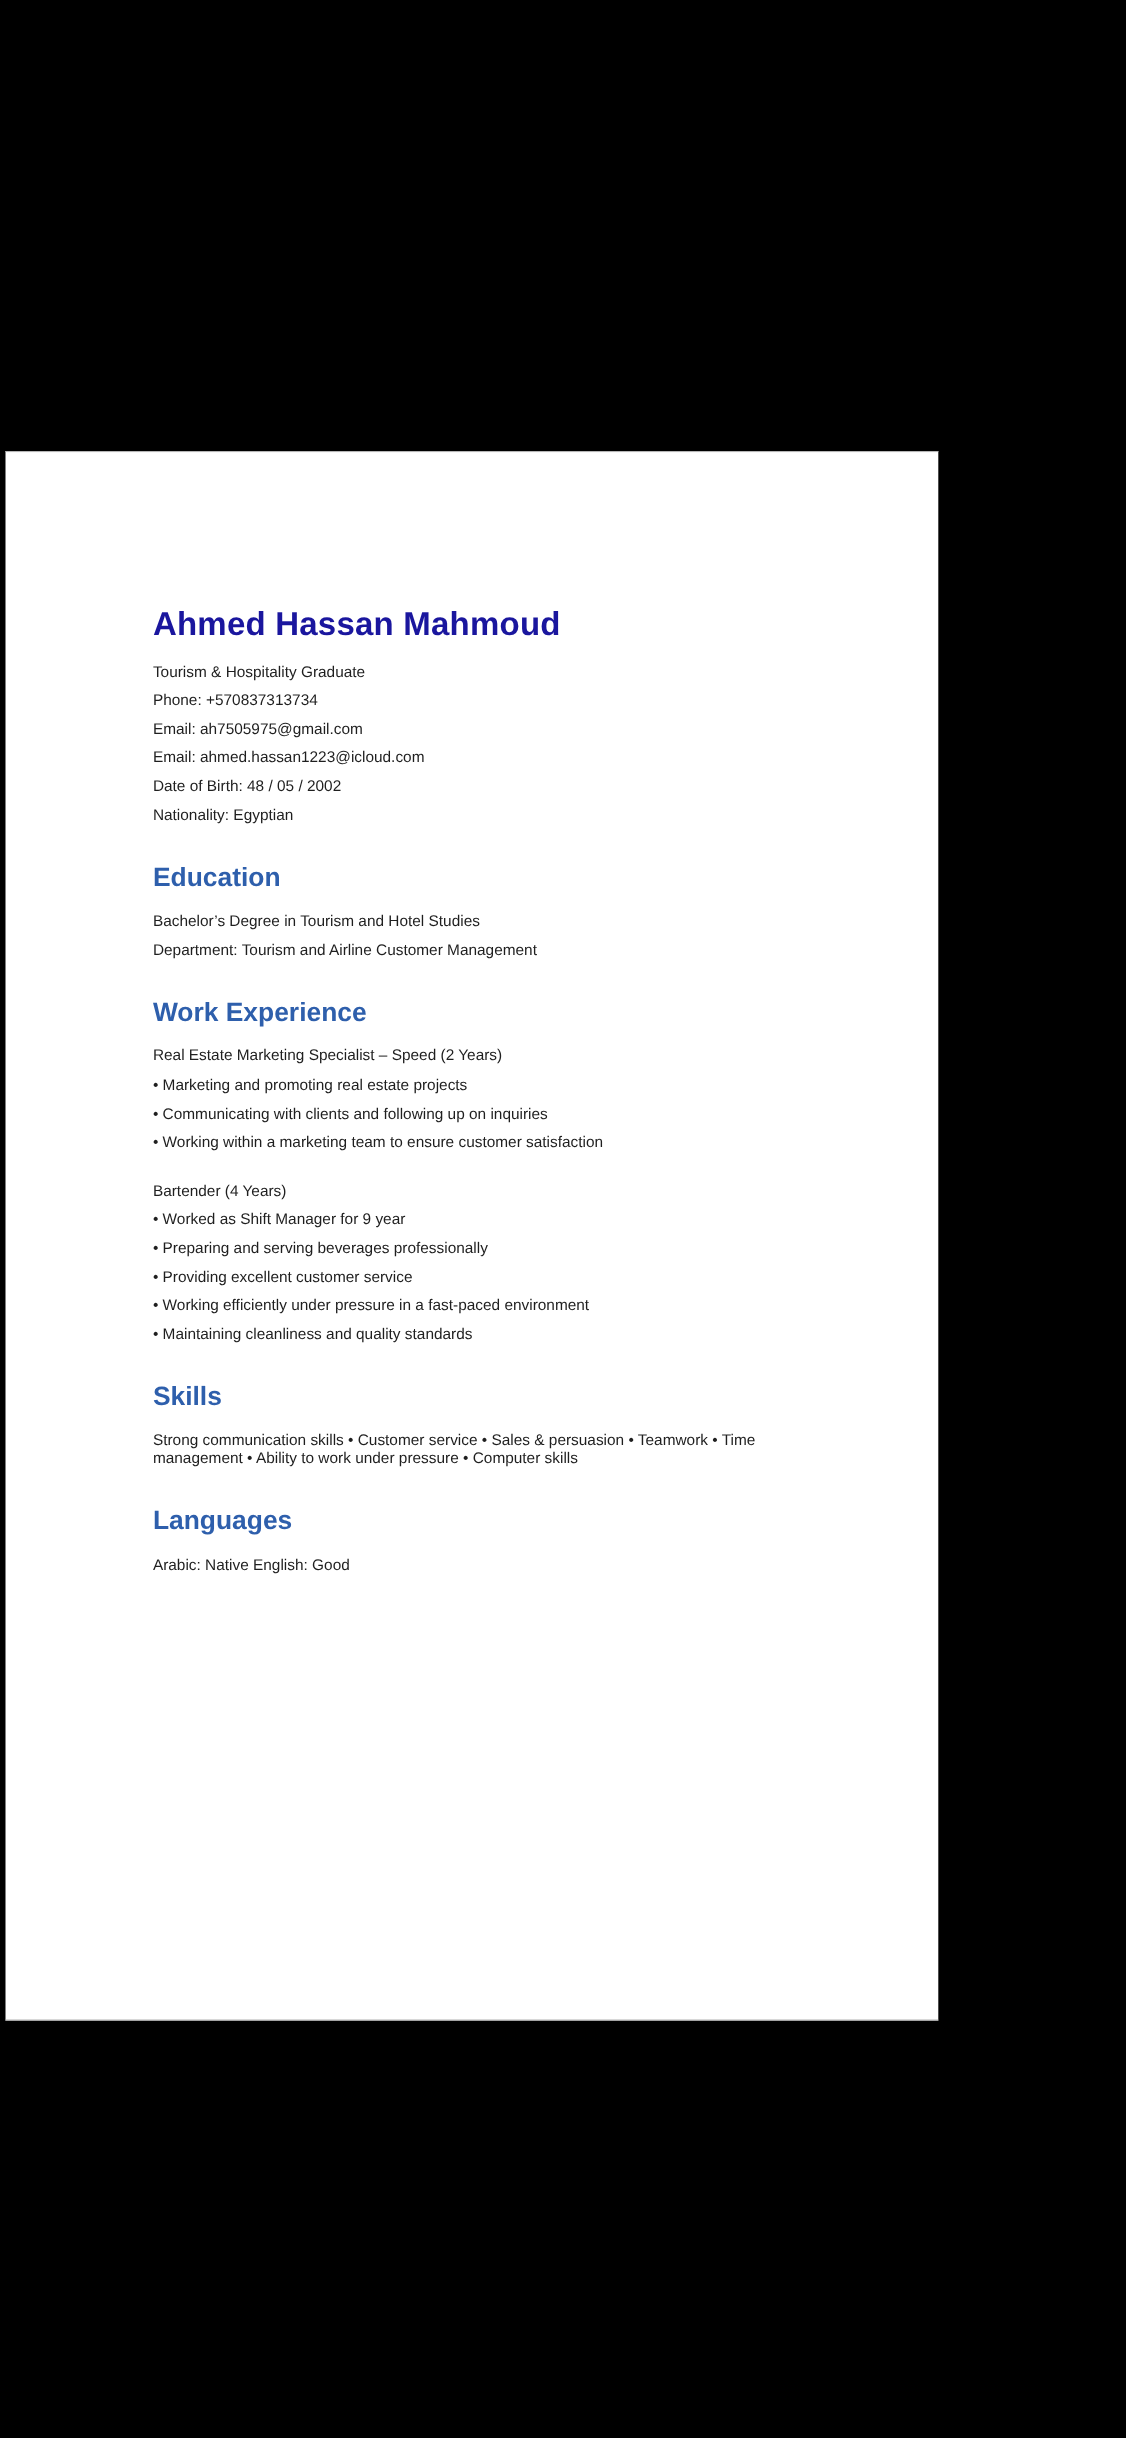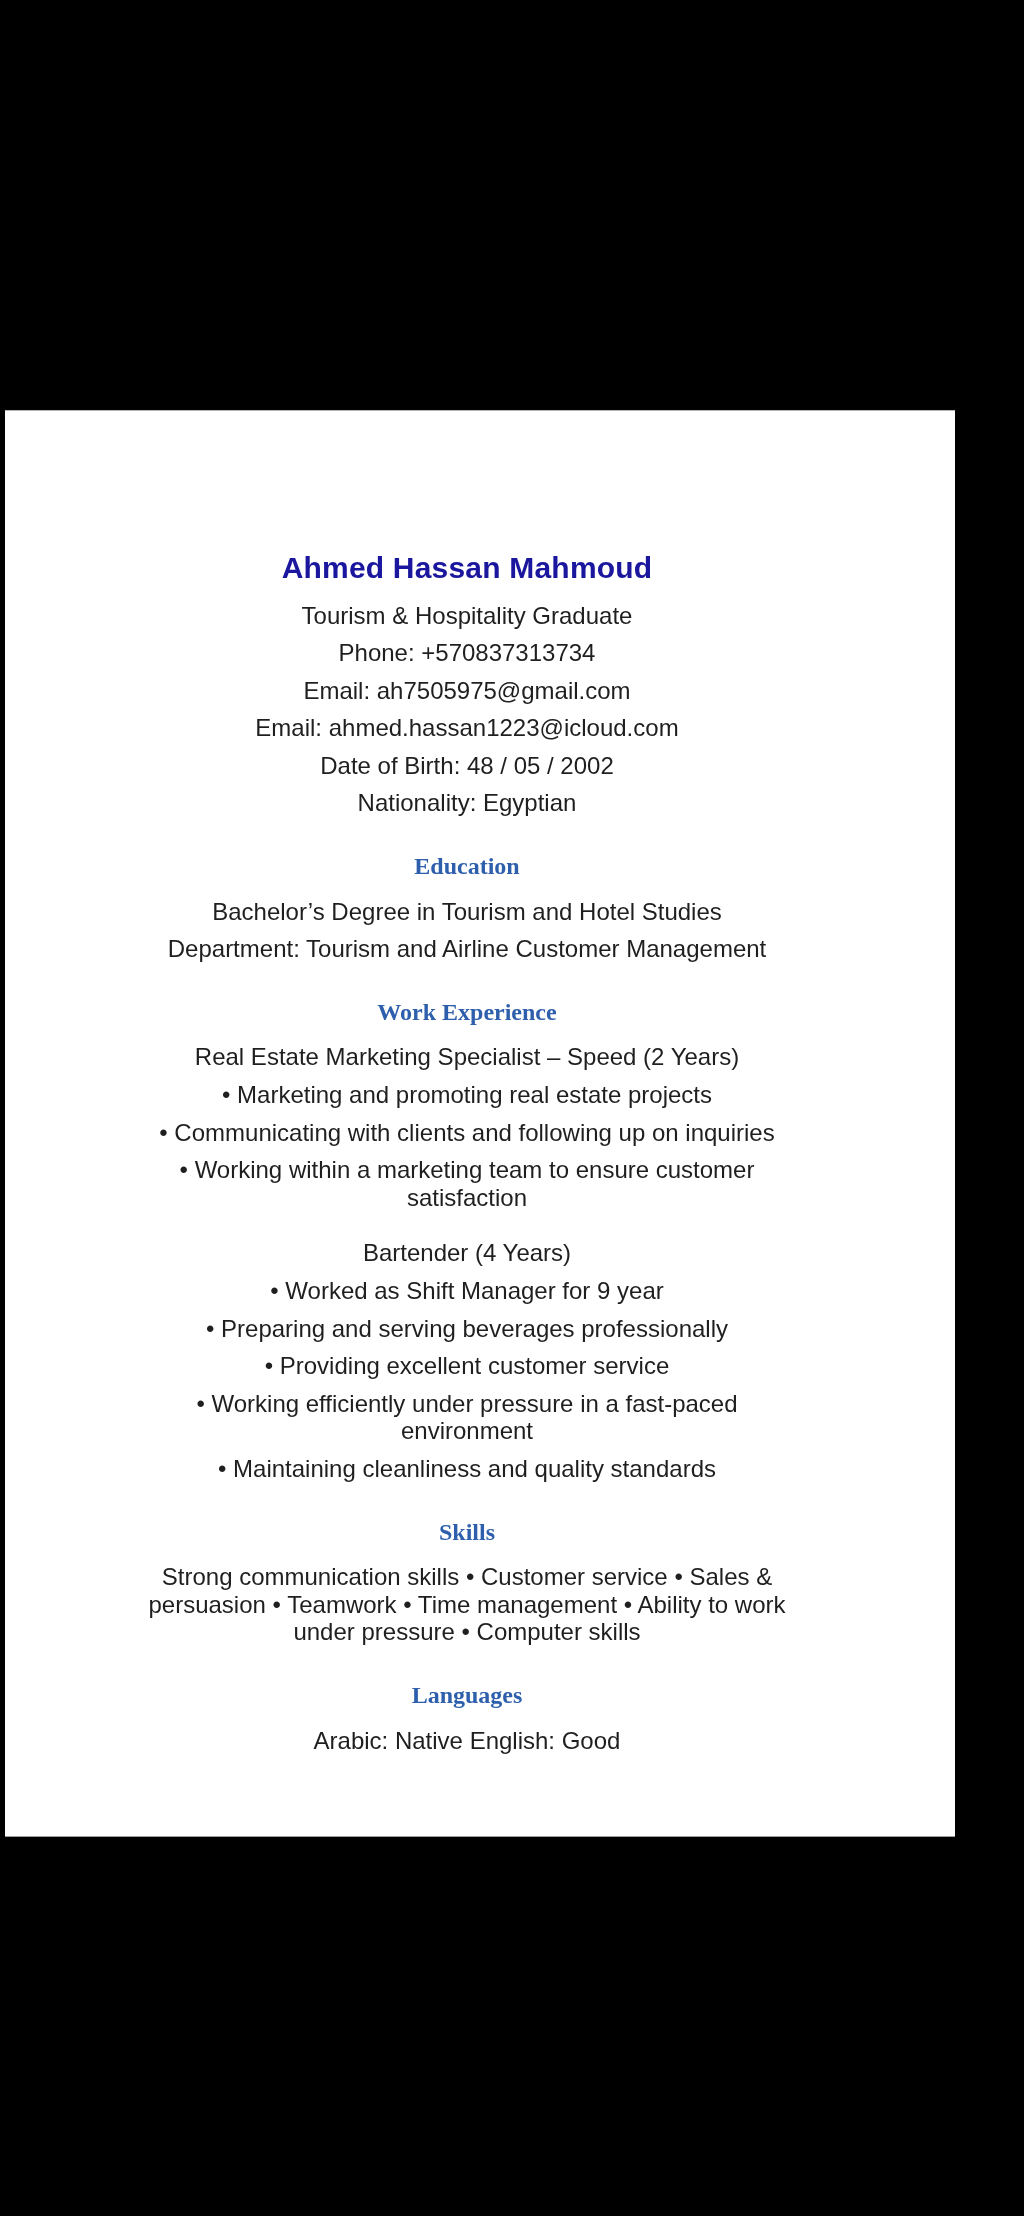--- a/index.html
+++ b/index.html
@@ -12,48 +12,46 @@
     width: 1024px;
     height: 2216px;
     background: #000000;
     overflow: hidden;
     font-family: "Liberation Sans", "DejaVu Sans", sans-serif;
   }
   .paper {
     position: absolute;
     left: 5px;
     top: 410px;
-    width: 950px;
+    width: 848px;
     height: 1427px;
     background: #ffffff;
     border-top: 1px solid #b5b5b5;
     border-bottom: 1px solid #9e9e9e;
     box-sizing: border-box;
     padding: 140px 160px 0 134px;
-    text-align: center;
   }
   .doc-title {
     margin: 0 0 16px 0;
     font-size: 30px;
     font-weight: bold;
     line-height: 1.15;
     color: #1a169e;
     letter-spacing: 0.2px;
   }
   .section-heading {
     margin: 36px 0 17px 0;
     font-size: 24px;
     font-weight: bold;
     line-height: 1.15;
     color: #2e5fac;
-    font-family: Liberation Serif, serif;
   }
   .line {
     margin: 0 0 10px 0;
-    font-size: 24px;
+    font-size: 14px;
     line-height: 1.15;
     color: #1f1f1f;
   }
   .job-gap {
     margin-top: 28px;
   }
 </style>
 </head>
 <body>
 

